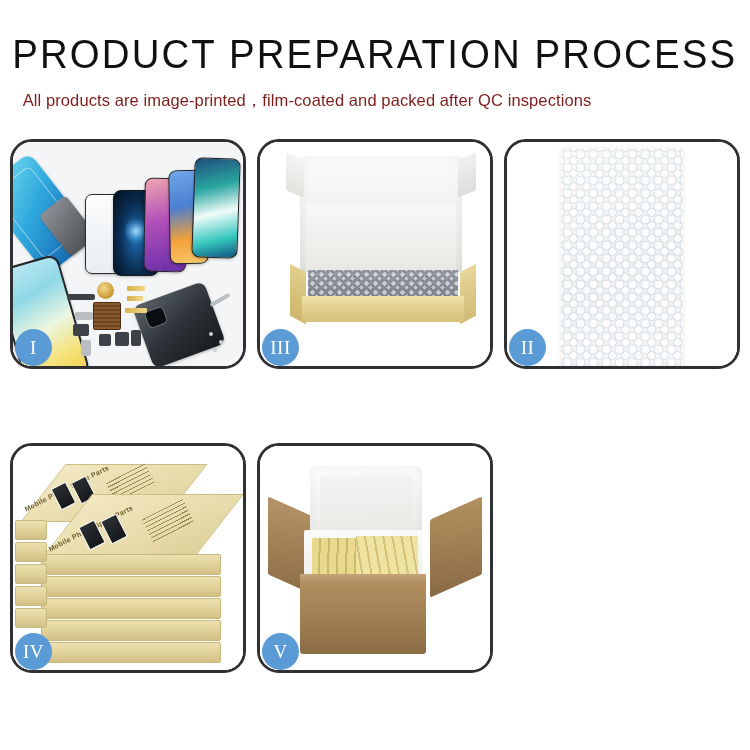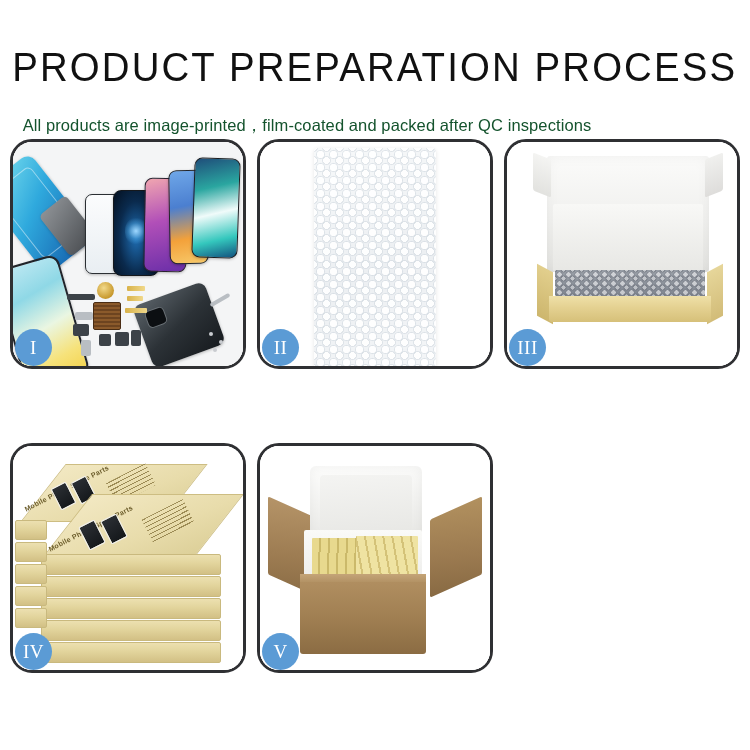--- a/index.html
+++ b/index.html
@@ -11,39 +11,39 @@
     width: 750px;
     height: 750px;
     font-family: "Liberation Sans", sans-serif;
     overflow: hidden;
     position: relative;
   }
 
   
   #header {
     width: 614px;
-    padding-top: 45px;
+    padding-top: 32px;
     text-align: center;
   }
   #page-title {
     font-family: "Liberation Sans", sans-serif;
     font-size: 40px;
     line-height: 44px;
     font-weight: 500;
     letter-spacing: 2.2px;
     color: #111111;
     transform: scaleX(0.96);
     white-space: nowrap;
   }
   #page-subtitle {
-    margin-top: 26px;
+    margin-top: 14px;
     font-size: 16.5px;
     line-height: 20px;
     letter-spacing: 0.1px;
-    color: #14532d;
+    color: #7f1d1d;
     white-space: nowrap;
   }
 
   
   #panel-grid {
     position: absolute;
     left: 10px;
     top: 139px;
     width: 730px;
     height: 544px;
@@ -415,44 +415,44 @@
       <div class="p1-screws" style="left:196px; top:190px; width:4px; height:4px;"></div>
       <div class="p1-screws" style="left:206px; top:198px; width:4px; height:4px;"></div>
       <div class="p1-screws" style="left:200px; top:206px; width:4px; height:4px;"></div>
       <div class="part light" style="left:196px; top:156px; width:22px; height:4px; transform:rotate(-30deg);"></div>
     </div>
     <div class="badge">I</div>
   </div>
 
   <div class="panel">
     <div class="panel-inner">
+      <div class="p3-bg"></div>
+      <div class="p3-lid"></div>
+      <div class="p3-foamwhite"></div>
+      <div class="p3-boxleft"></div>
+      <div class="p3-boxright"></div>
+      <div class="p3-grayfoam"></div>
+      <div class="p3-boxfront"></div>
+    </div>
+    <div class="badge">III</div>
+  </div>
+
+  <div class="panel">
+    <div class="panel-inner">
       <div class="p2-bg"></div>
       <div class="lcd-panel"></div>
       <div class="lcd-dot"></div>
       <div class="lcd-flex"></div>
       <div class="lcd-flex2"></div>
       <div class="lcd-conn" style="left:86px; top:76px;"></div>
       <div class="lcd-conn" style="left:74px; top:196px;"></div>
       <div class="lcd-conn" style="left:140px; top:194px;"></div>
       <div class="bubble-bag"></div>
     </div>
     <div class="badge">II</div>
-  </div>
-
-  <div class="panel">
-    <div class="panel-inner">
-      <div class="p3-bg"></div>
-      <div class="p3-lid"></div>
-      <div class="p3-foamwhite"></div>
-      <div class="p3-boxleft"></div>
-      <div class="p3-boxright"></div>
-      <div class="p3-grayfoam"></div>
-      <div class="p3-boxfront"></div>
-    </div>
-    <div class="badge">III</div>
   </div>
 
   <div class="panel">
     <div class="panel-inner">
       <div class="p4-bg"></div>
       <div class="stack">
 
         <div class="kbox-top" style="left:30px; top:6px; width:140px; height:56px;"></div>
         <div class="klabel" style="left:12px; top:48px; transform:rotate(-27deg);">Mobile Phone Spare Parts</div>
         <div class="kscreen" style="left:42px; top:26px; width:15px; height:22px; transform:rotate(-27deg);"></div>

